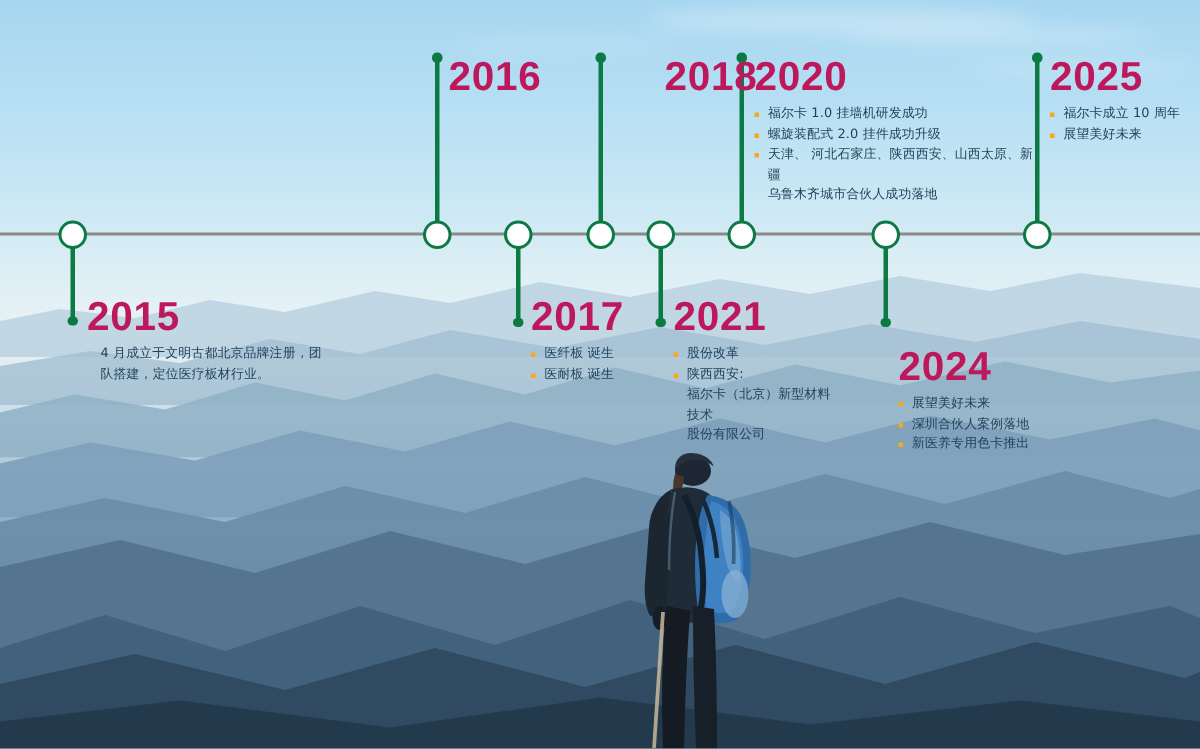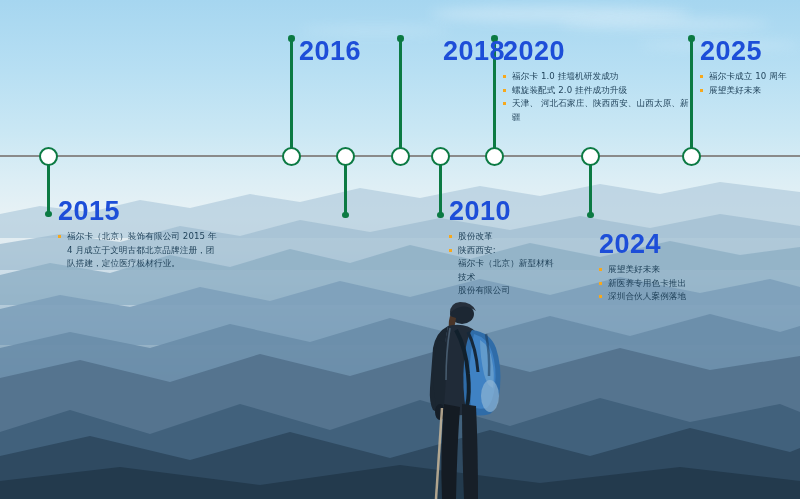--- a/index.html
+++ b/index.html
@@ -54,21 +54,21 @@
   }
   .stem{position:absolute;width:2.5px;background:#0c7a43;margin-left:-1px;z-index:5;}
   .stem .cap{
     position:absolute;left:-2px;width:6.5px;height:6.5px;border-radius:50%;
     background:#0c7a43;
   }
 
   
   .blk{position:absolute;z-index:7;}
   .year{
-    color:#1d4ed8;font-size:27px;font-weight:bold;letter-spacing:.5px;
+    color:#be185d;font-size:27px;font-weight:bold;letter-spacing:.5px;
     line-height:30px;font-family:"Liberation Sans","DejaVu Sans",sans-serif;
   }
   .items{margin-top:4px;}
   .item{
     position:relative;padding-left:9px;
     font-size:8.6px;line-height:13.6px;color:#1d3f57;
     font-family:"DejaVu Sans","Liberation Sans",sans-serif;
     letter-spacing:.1px;
   }
   .item::before{
@@ -179,84 +179,91 @@
 
   <div class="axis"></div>
 
   <div class="stem" style="left:48px;top:157px;height:57px;">
     <span class="cap" style="bottom:-3px;"></span>
   </div>
   <div class="node" style="left:48px;"></div>
   <div class="blk below" style="left:58px;top:196px;width:180px;">
     <div class="year">2015</div>
     <div class="items">
-      <div class="item">福尔卡（北京）装饰有限公司 2015 年</div>
       <div class="item cont">4 月成立于文明古都北京品牌注册，团</div>
       <div class="item cont">队搭建，定位医疗板材行业。</div>
     </div>
   </div>
 
   <div class="stem" style="left:291px;top:38px;height:110px;">
     <span class="cap" style="top:-3px;"></span>
   </div>
   <div class="node" style="left:291px;"></div>
   <div class="blk above" style="left:299px;top:36px;width:92px;">
     <div class="year">2016</div>
   </div>
 
   <div class="stem" style="left:345px;top:157px;height:58px;">
     <span class="cap" style="bottom:-3px;"></span>
   </div>
   <div class="node" style="left:345px;"></div>
+  <div class="blk below" style="left:354px;top:196px;width:100px;">
+    <div class="year">2017</div>
+    <div class="items">
+      <div class="item">医纤板 诞生</div>
+      <div class="item">医耐板 诞生</div>
+    </div>
+  </div>
 
   <div class="stem" style="left:400px;top:38px;height:110px;">
     <span class="cap" style="top:-3px;"></span>
   </div>
   <div class="node" style="left:400px;"></div>
   <div class="blk above" style="left:409px;top:36px;width:96px;text-align:right;">
     <div class="year">2018</div>
   </div>
 
   <div class="stem" style="left:440px;top:157px;height:58px;">
     <span class="cap" style="bottom:-3px;"></span>
   </div>
   <div class="node" style="left:440px;"></div>
   <div class="blk below" style="left:449px;top:196px;width:112px;">
-    <div class="year">2010</div>
+    <div class="year">2021</div>
     <div class="items">
       <div class="item">股份改革</div>
       <div class="item">陕西西安:</div>
       <div class="item cont">福尔卡（北京）新型材料技术</div>
       <div class="item cont">股份有限公司</div>
     </div>
   </div>
 
   <div class="stem" style="left:494px;top:38px;height:110px;">
     <span class="cap" style="top:-3px;"></span>
   </div>
   <div class="node" style="left:494px;"></div>
   <div class="blk above" style="left:503px;top:36px;width:186px;">
     <div class="year">2020</div>
     <div class="items">
       <div class="item">福尔卡 1.0 挂墙机研发成功</div>
       <div class="item">螺旋装配式 2.0 挂件成功升级</div>
       <div class="item">天津、 河北石家庄、陕西西安、山西太原、新疆</div>
+      <div class="item cont">乌鲁木齐城市合伙人成功落地</div>
     </div>
   </div>
 
   <div class="stem" style="left:590px;top:157px;height:58px;">
     <span class="cap" style="bottom:-3px;"></span>
   </div>
   <div class="node" style="left:590px;"></div>
   <div class="blk below" style="left:599px;top:196px;width:120px;margin-top:33px;">
     <div class="year">2024</div>
     <div class="items">
       <div class="item">展望美好未来</div>
+      <div class="item">深圳合伙人案例落地</div>
       <div class="item">新医养专用色卡推出</div>
-      <div class="item">深圳合伙人案例落地</div>
     </div>
   </div>
 
   <div class="stem" style="left:691px;top:38px;height:110px;">
     <span class="cap" style="top:-3px;"></span>
   </div>
   <div class="node" style="left:691px;"></div>
   <div class="blk above" style="left:700px;top:36px;width:96px;">
     <div class="year">2025</div>
     <div class="items">

